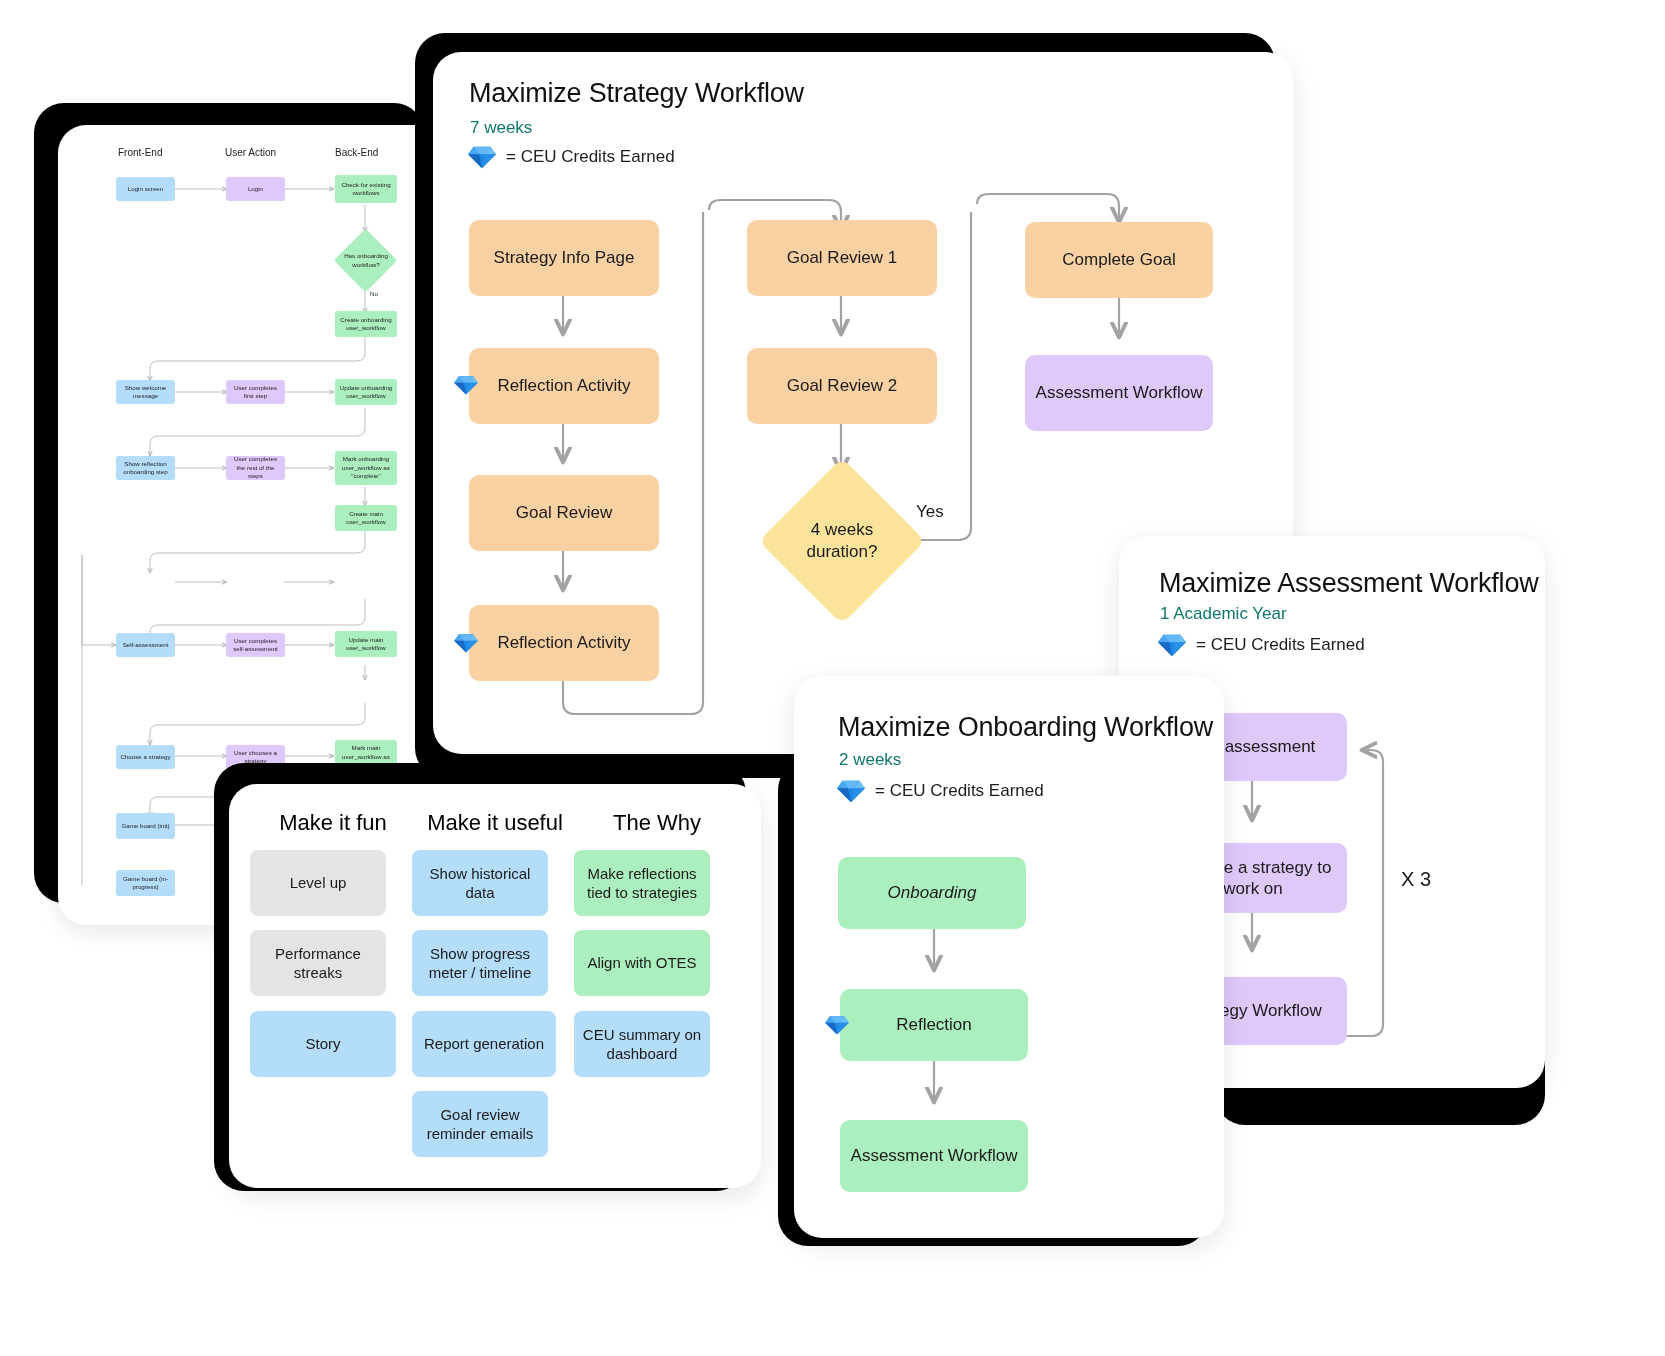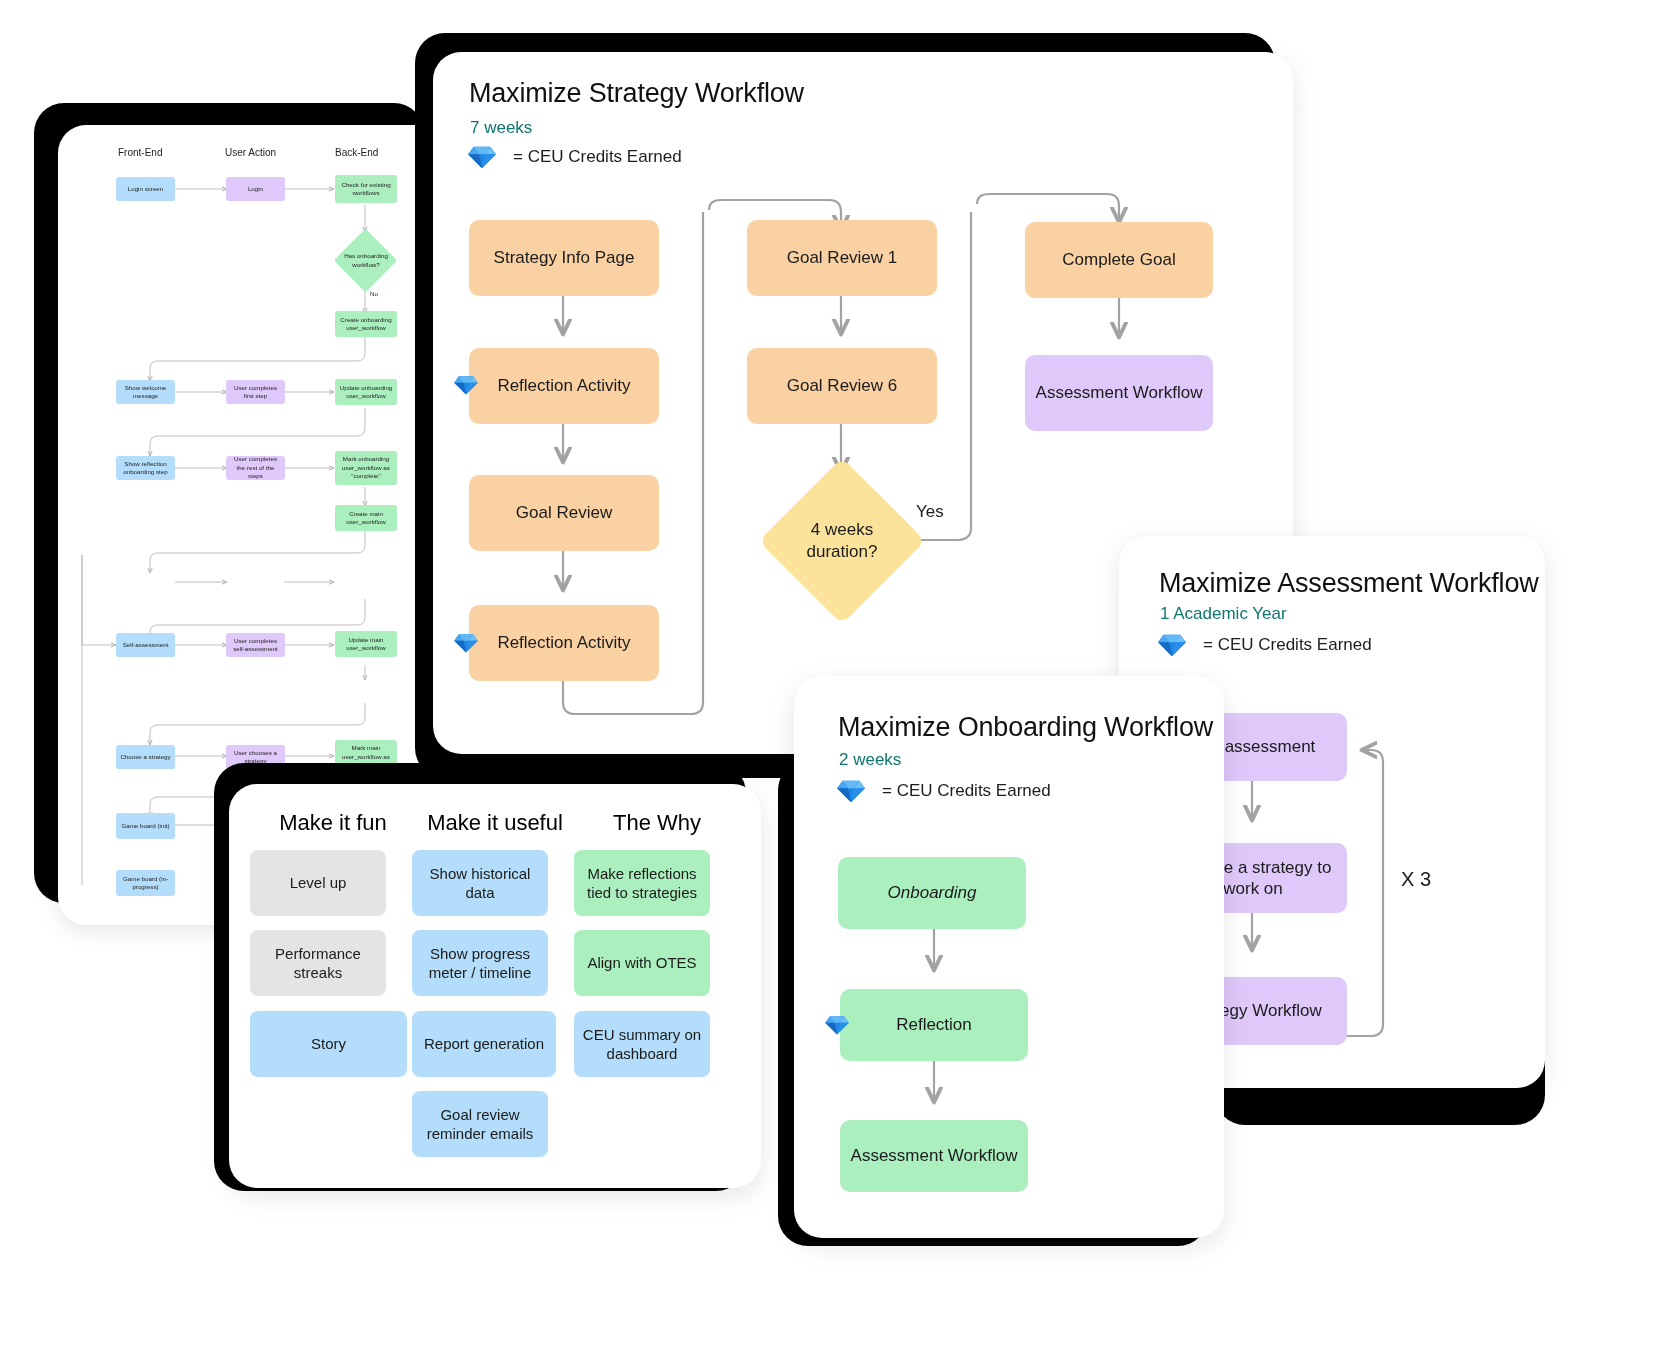--- a/index.html
+++ b/index.html
@@ -5,21 +5,21 @@
   html,body{margin:0;padding:0;background:#ffffff;}
   body{width:1665px;height:1356px;position:relative;overflow:hidden;
        font-family:"Liberation Sans","DejaVu Sans",sans-serif;color:#1b1b1b;}
 
   .card{position:absolute;background:#ffffff;border-radius:28px;box-sizing:border-box;}
   
   .frame{position:absolute;background:#000000;border-radius:30px;}
 
   .card-title{font-size:27px;font-weight:400;letter-spacing:-0.2px;color:#111;}
   .card-sub{font-size:17px;color:#0f766e;}
-  .legend{display:flex;align-items:center;gap:16px;font-size:17px;color:#1d1d1d;}
+  .legend{display:flex;align-items:center;gap:9px;font-size:17px;color:#1d1d1d;}
 
   
   .gem{display:inline-block;width:30px;height:26px;position:relative;flex:0 0 auto;}
   .gem svg{display:block;width:100%;height:100%;}
   .gem-sm{width:26px;height:22px;}
 
   
   .node{position:absolute;border-radius:10px;display:flex;align-items:center;
         justify-content:center;text-align:center;font-size:17px;line-height:1.25;
         box-sizing:border-box;padding:6px 10px;color:#1b1b1b;}
@@ -200,21 +200,21 @@
         <path d="M7,3 L25,3 L31,11 L16,26 L1,11 Z" fill="#1e87e5"></path>
         <path d="M7,3 L13,11 L1,11 Z" fill="#4aa7f0"></path>
         <path d="M13,11 L16,26 L1,11 Z" fill="#1769c4"></path>
         <path d="M25,3 L31,11 L19,11 Z" fill="#6dc0f7"></path>
         <path d="M19,11 L16,26 L31,11 Z" fill="#2a8fe8"></path>
         <path d="M7,3 L25,3 L19,11 L13,11 Z" fill="#63b9f5"></path>
       </svg>
   </span>
 
   <div class="node orange" style="left:314px;top:168px;width:190px;height:76px;">Goal Review 1</div>
-  <div class="node orange" style="left:314px;top:296px;width:190px;height:76px;">Goal Review 6</div>
+  <div class="node orange" style="left:314px;top:296px;width:190px;height:76px;">Goal Review 2</div>
   <div class="diamond-shape" style="left:350px;top:430px;width:118px;height:118px;"></div>
   <div class="diamond-label" style="left:332px;top:430px;width:154px;height:118px;flex-direction:column;">
     <span>4 weeks</span>
     <span>duration?</span>
   </div>
   <div class="edge-label" style="left:483px;top:450px;">Yes</div>
 
   <div class="node orange" style="left:592px;top:170px;width:188px;height:76px;">Complete Goal</div>
   <div class="node purple" style="left:592px;top:303px;width:188px;height:76px;">Assessment Workflow</div>
 </div>
@@ -316,21 +316,21 @@
 
 <div class="frame" style="left:214px;top:763px;width:532px;height:428px;"></div>
 <div class="card" style="left:229px;top:784px;width:532px;height:404px;box-shadow:0 8px 26px rgba(0,0,0,.10);">
 
   <div class="col-head" style="left:20px;top:26px;width:168px;">Make it fun</div>
   <div class="col-head" style="left:182px;top:26px;width:168px;">Make it useful</div>
   <div class="col-head" style="left:344px;top:26px;width:168px;">The Why</div>
 
   <div class="chip grey" style="left:21px;top:66px;width:136px;height:66px;border-radius:8px;">Level up</div>
   <div class="chip grey" style="left:21px;top:146px;width:136px;height:66px;">Performance streaks</div>
-  <div class="chip blue" style="left:21px;top:227px;width:157px;height:66px;">Story</div>
+  <div class="chip blue" style="left:21px;top:227px;width:146px;height:66px;">Story</div>
 
   <div class="chip blue" style="left:183px;top:66px;width:136px;height:66px;">Show historical data</div>
   <div class="chip blue" style="left:183px;top:146px;width:136px;height:66px;">Show progress meter / timeline</div>
   <div class="chip blue" style="left:183px;top:227px;width:144px;height:66px;">Report generation</div>
   <div class="chip blue" style="left:183px;top:307px;width:136px;height:66px;">Goal review reminder emails</div>
 
   <div class="chip green" style="left:345px;top:66px;width:136px;height:66px;">Make reflections tied to strategies</div>
   <div class="chip green" style="left:345px;top:146px;width:136px;height:66px;">Align with OTES</div>
   <div class="chip blue" style="left:345px;top:227px;width:136px;height:66px;">CEU summary on dashboard</div>
 </div>

